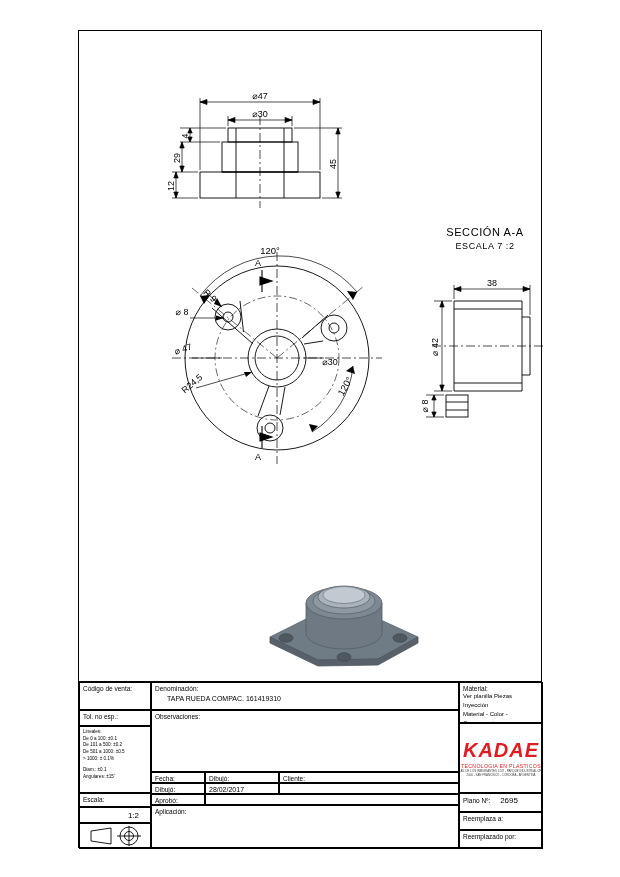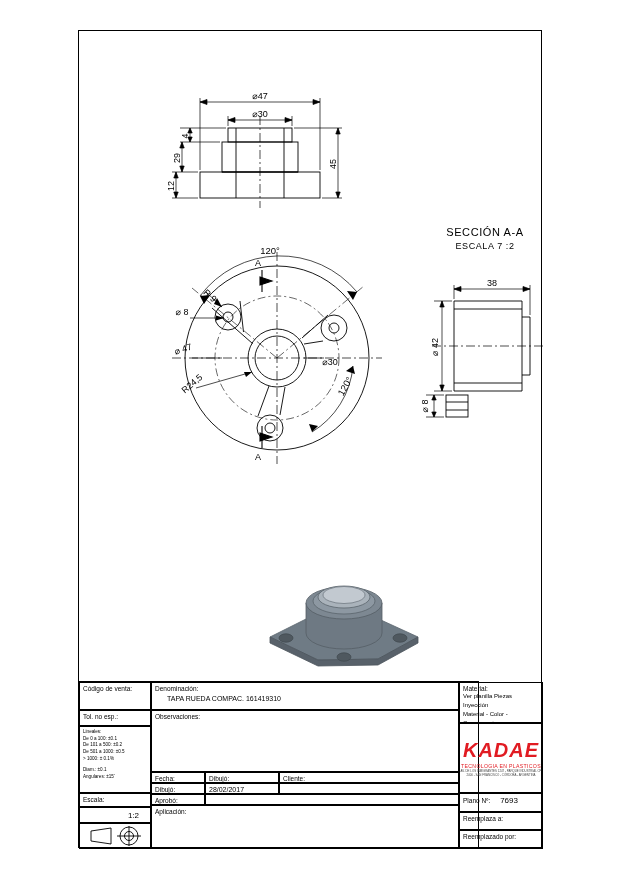--- a/index.html
+++ b/index.html
@@ -2,21 +2,21 @@
 <html><head>
 <meta charset="utf-8">
 <style>
   html,body{margin:0;padding:0;background:#ffffff;}
   body{width:620px;height:877px;font-family:"Liberation Sans",sans-serif;color:#000;}
   #sheet{position:relative;width:620px;height:877px;}
   .frame{position:absolute;left:78px;top:30px;width:464px;height:818px;border:1px solid #000;box-sizing:border-box;}
   svg{display:block;}
   .t{font-family:"Liberation Sans",sans-serif;}
   
-  .tb{position:absolute;left:78px;top:681px;width:401px;height:167px;box-sizing:border-box;border:1px solid #000;}
+  .tb{position:absolute;left:78px;top:681px;width:464px;height:167px;box-sizing:border-box;border:1px solid #000;}
   .cell{position:absolute;box-sizing:border-box;border:1px solid #000;font-size:6.5px;padding:2px 3px;overflow:hidden;}
   .lbl{font-size:6.5px;}
   .val{font-size:7px;}
   .big{font-size:8px;}
   .tiny{font-size:4.6px;line-height:1.45;}
   .kadae{position:absolute;box-sizing:border-box;border:1px solid #000;}
   .kadae-logo{position:absolute;left:0;top:0;width:100%;height:100%;display:flex;flex-direction:column;align-items:center;justify-content:center;}
   .kadae-word{font-family:"Liberation Sans",sans-serif;font-weight:bold;font-style:italic;font-size:20px;color:#e11b22;letter-spacing:1px;}
   .kadae-sub{font-size:5.2px;color:#e11b22;letter-spacing:.3px;margin-top:1px;}
   .kadae-fine{font-size:2.9px;color:#444;text-align:center;line-height:1.35;margin-top:1px;}
@@ -325,21 +325,21 @@
           <circle cx="48" cy="11" r="9"></circle>
           <circle cx="48" cy="11" r="4.5"></circle>
           <line x1="36" y1="11" x2="60" y2="11"></line>
           <line x1="48" y1="1" x2="48" y2="21"></line>
         </g>
       </svg>
     </div>
 
     <div class="cell" style="left:380px;top:111px;width:84px;height:19px;">
       <span class="lbl">Plano Nº:</span>
-      <span class="big" style="margin-left:8px;">7693</span>
+      <span class="big" style="margin-left:8px;">2695</span>
     </div>
     <div class="cell" style="left:380px;top:130px;width:84px;height:18px;">
       <span class="lbl">Reemplaza a:</span>
       <span class="val"></span>
     </div>
     <div class="cell" style="left:380px;top:148px;width:84px;height:19px;">
       <span class="lbl">Reemplazado por:</span>
       <span class="val"></span>
     </div>
 

